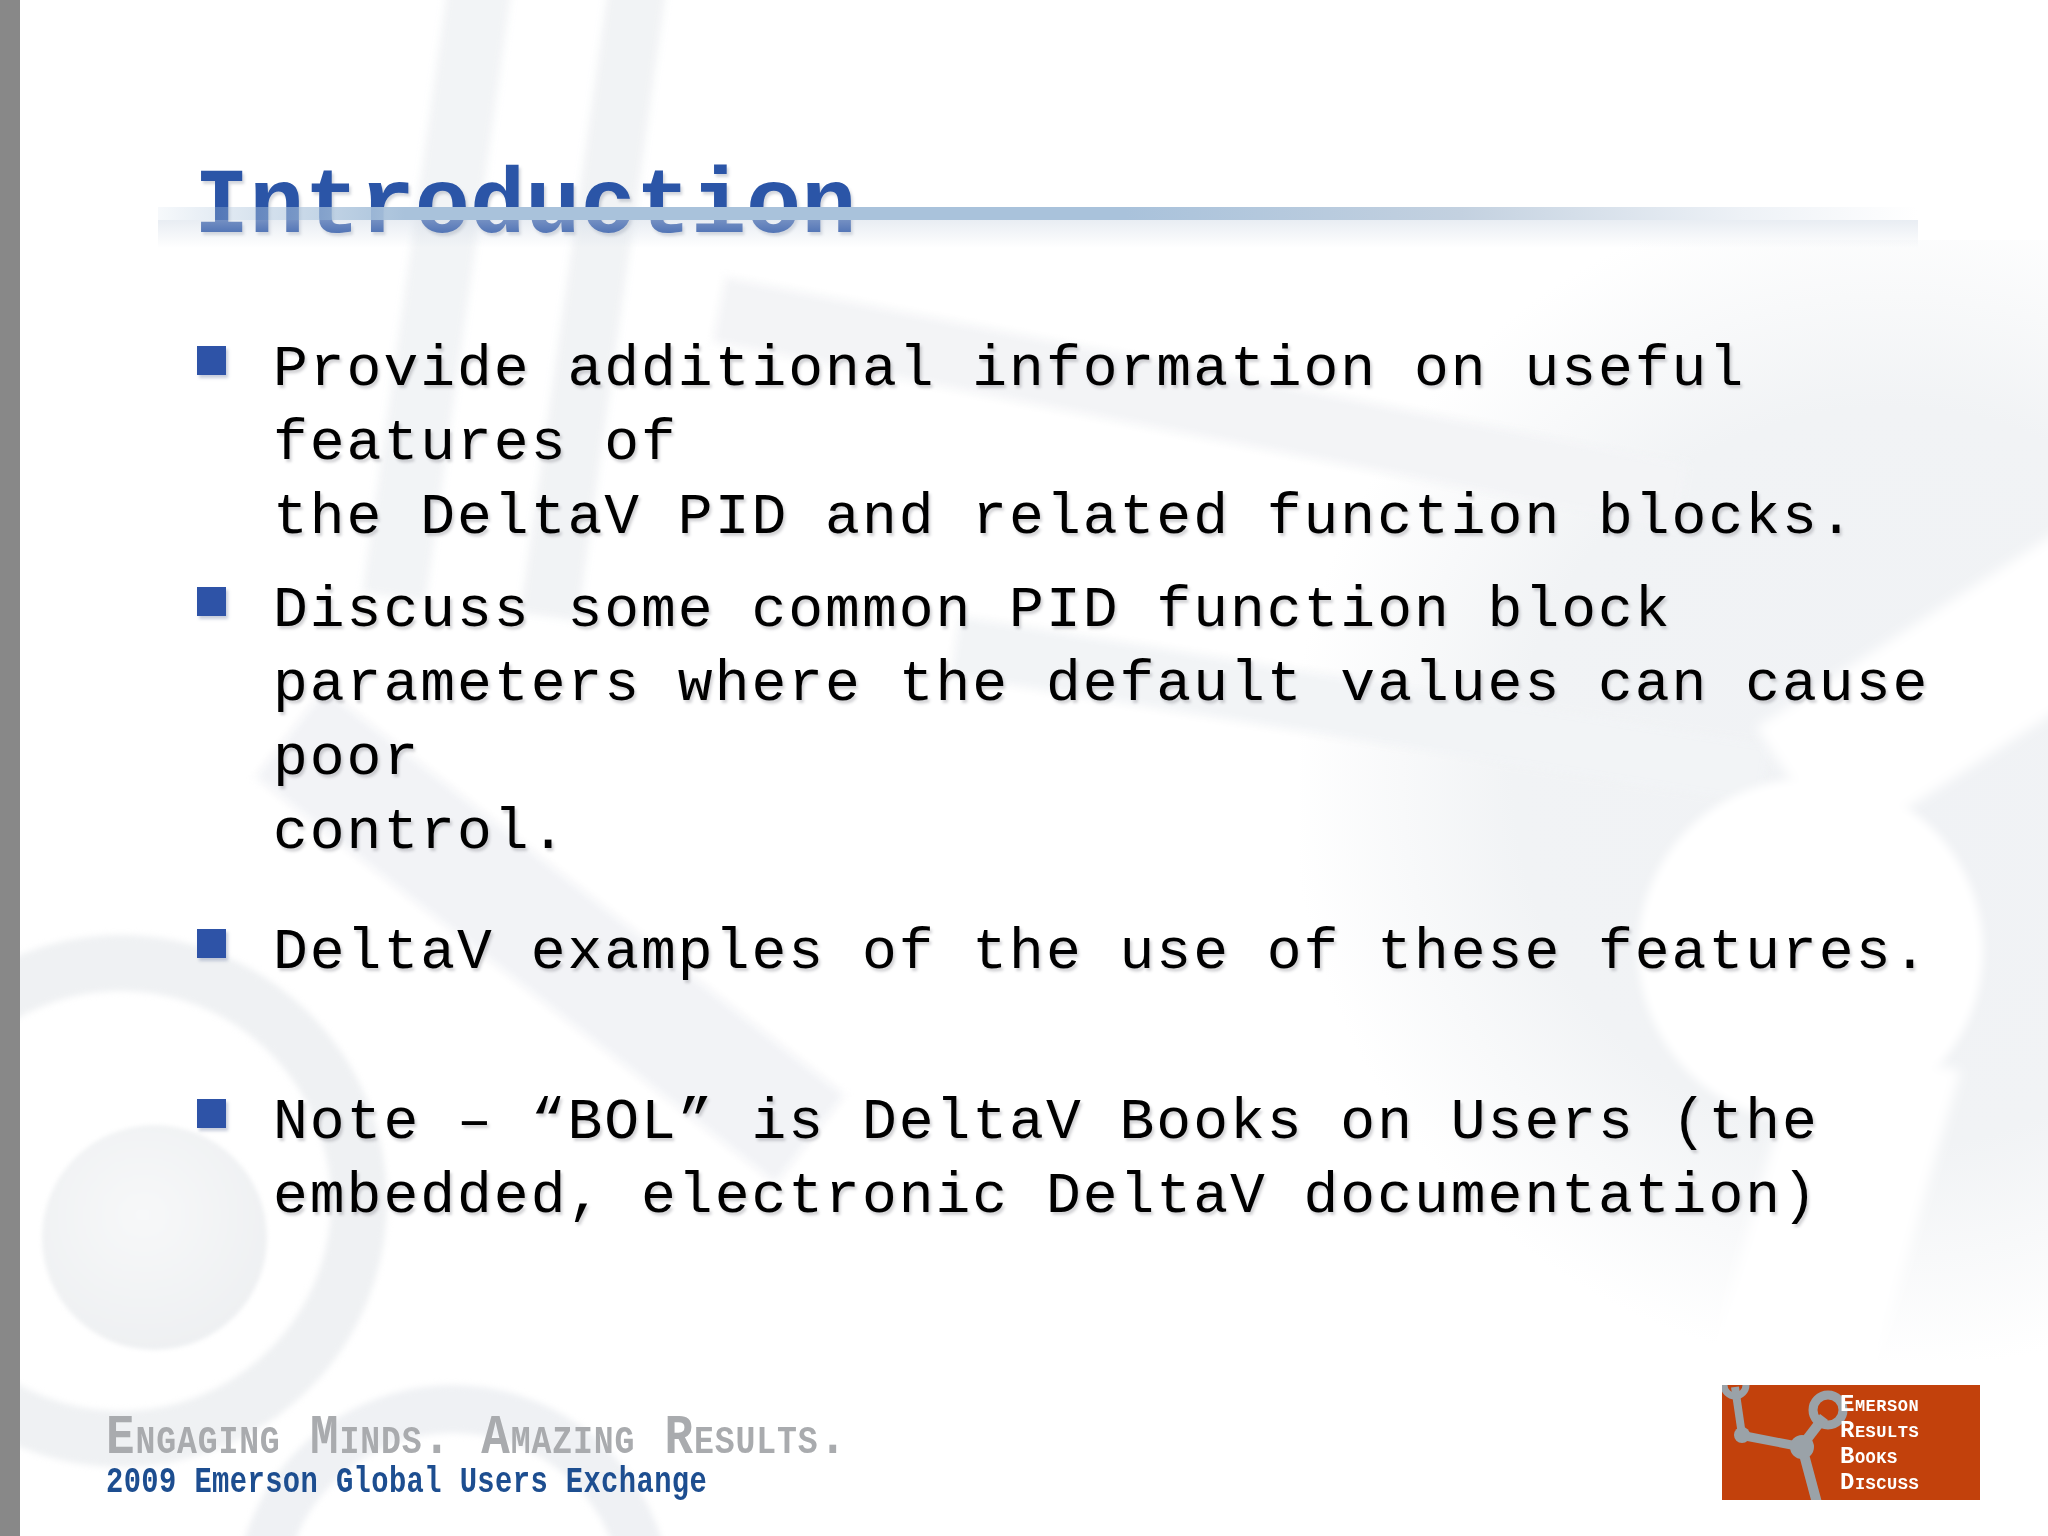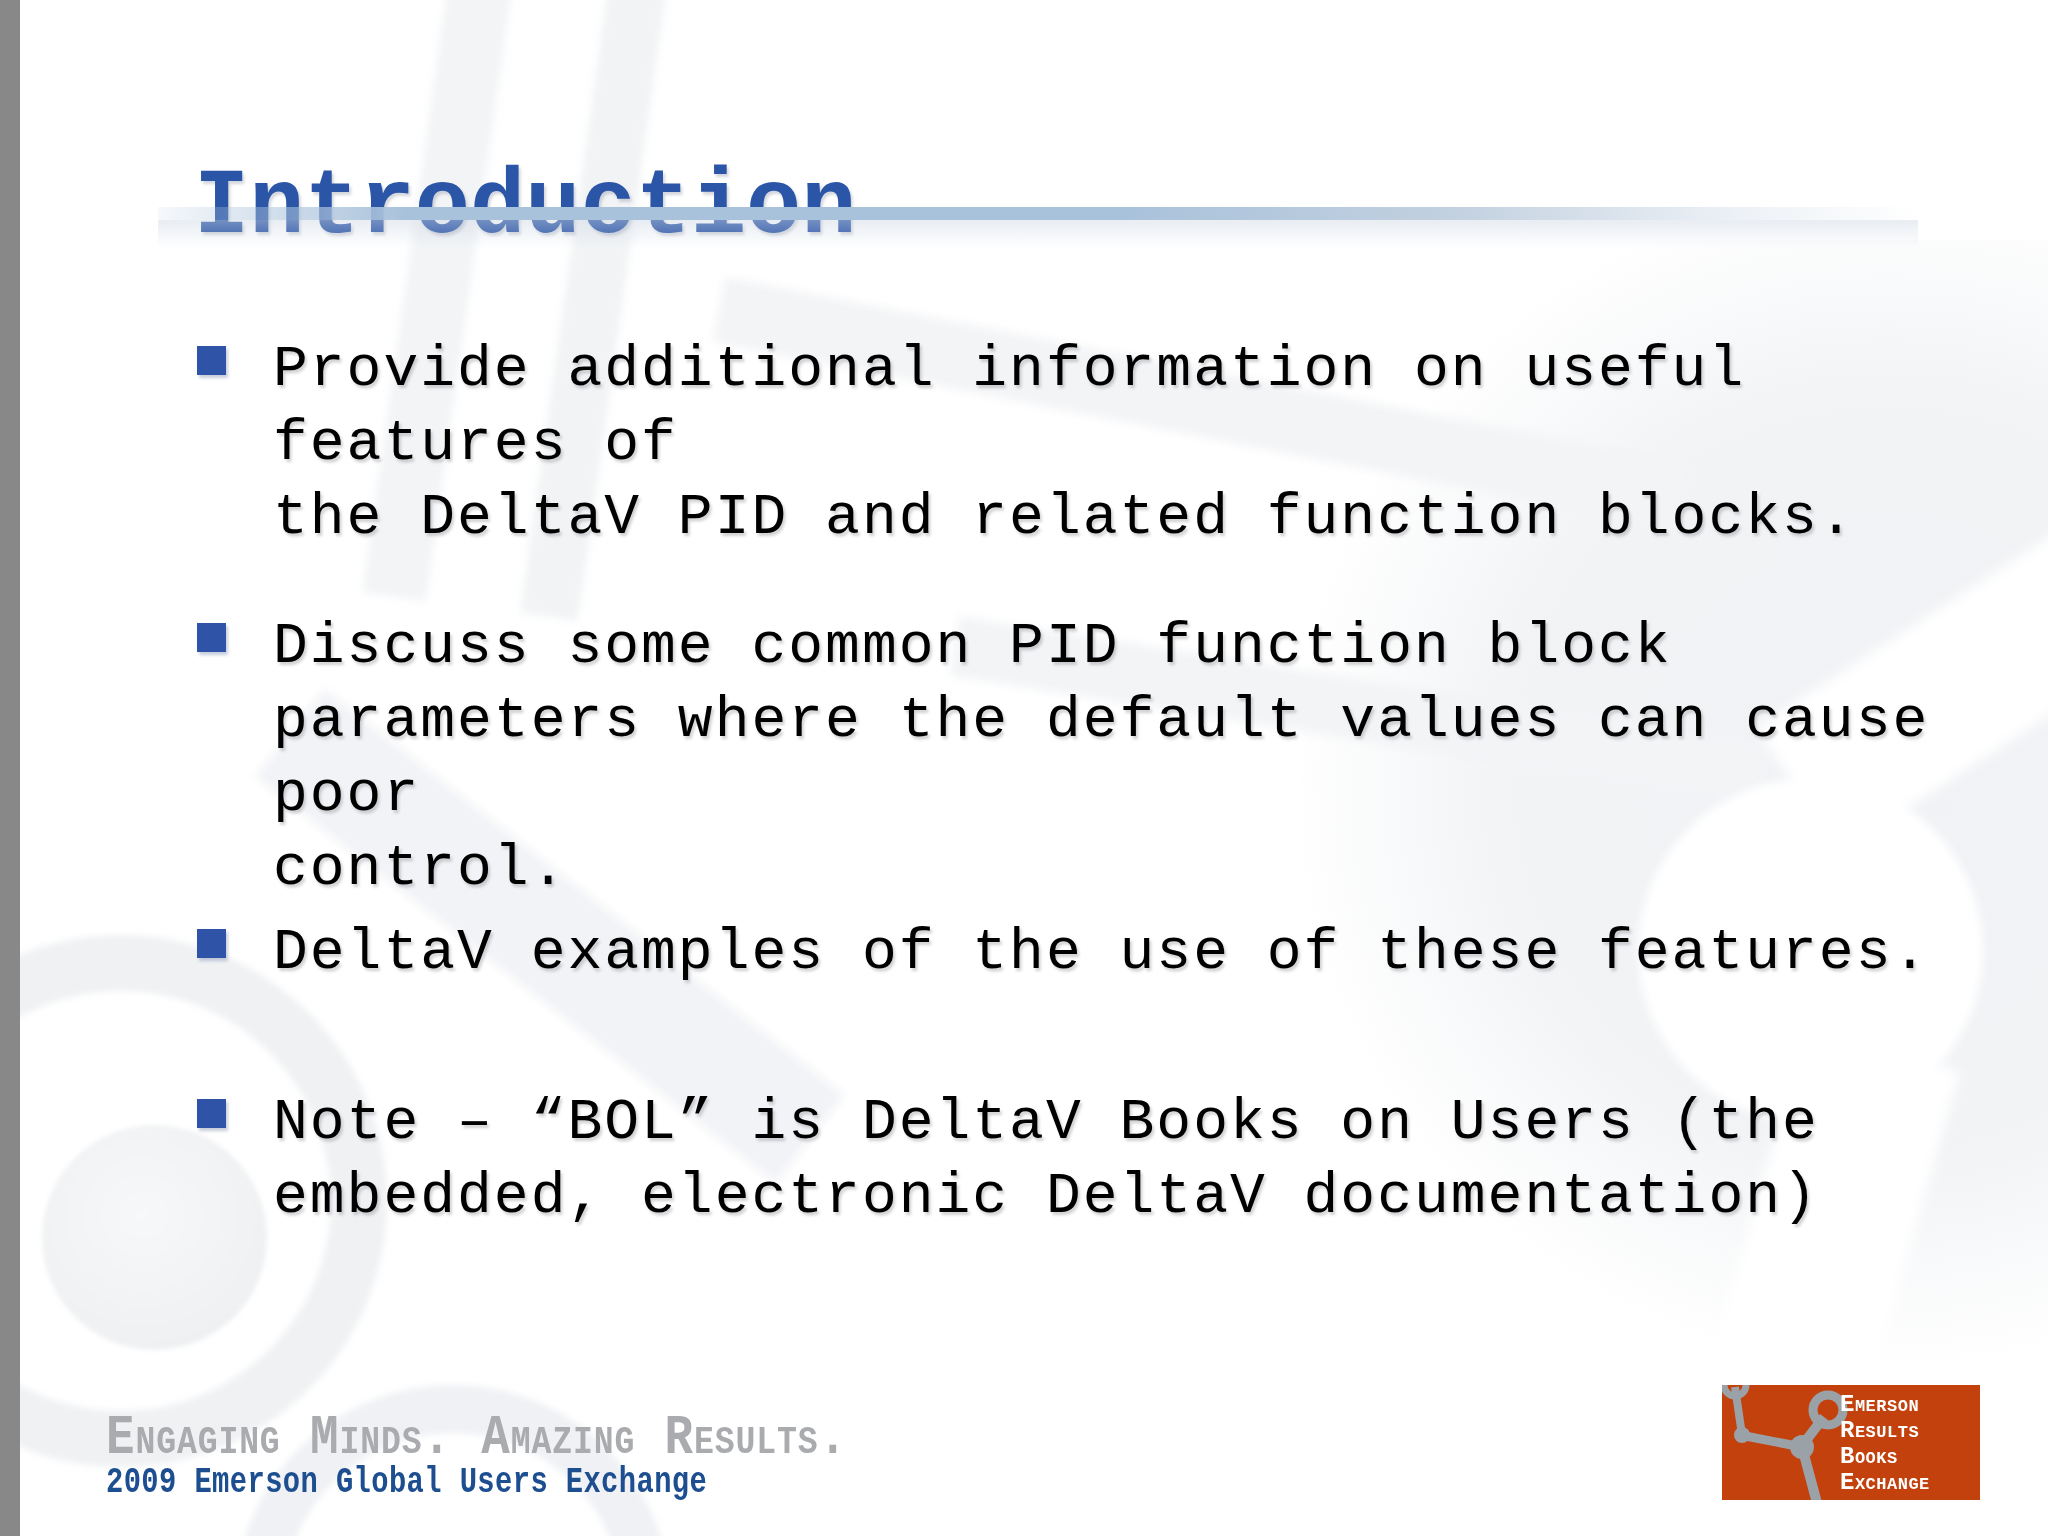--- a/index.html
+++ b/index.html
@@ -72,21 +72,21 @@
     position:absolute;left:0;top:13px;width:29px;height:29px;
     background:#2e53a7;
     box-shadow:2px 3px 3px rgba(130,145,175,0.45);
   }
   .bullet .btext{
     display:block;margin-left:76px;
     font-size:58px;line-height:74px;letter-spacing:2px;
     color:#000000;white-space:pre-line;
     text-shadow:2px 3px 3px rgba(115,115,125,0.33);
   }
-  .b1{top:333px;} .b2{top:610px;} .b3{top:916px;} .b4{top:1086px;}
+  .b1{top:333px;} .b2{top:574px;} .b3{top:916px;} .b4{top:1086px;}
 
   
   .tagline{
     position:absolute;left:86px;top:1406px;
     font-size:56px;font-weight:600;letter-spacing:1px;
     font-variant:small-caps;color:#a9abae;
     transform:scaleX(0.85);transform-origin:left top;
     white-space:nowrap;
   }
   .event-line{
@@ -171,17 +171,17 @@
       </g>
       <g fill="#9aa2a8" stroke="none">
         <circle cx="80" cy="62" r="12"></circle>
         <circle cx="20" cy="50" r="8"></circle>
       </g>
     </svg>
     <div class="logo-text">
       <span>Emerson</span>
       <span>Results</span>
       <span>Books</span>
-      <span>Exchange</span>
+      <span>Discuss</span>
     </div>
   </div>
 
 </div>
 
 </body></html>

